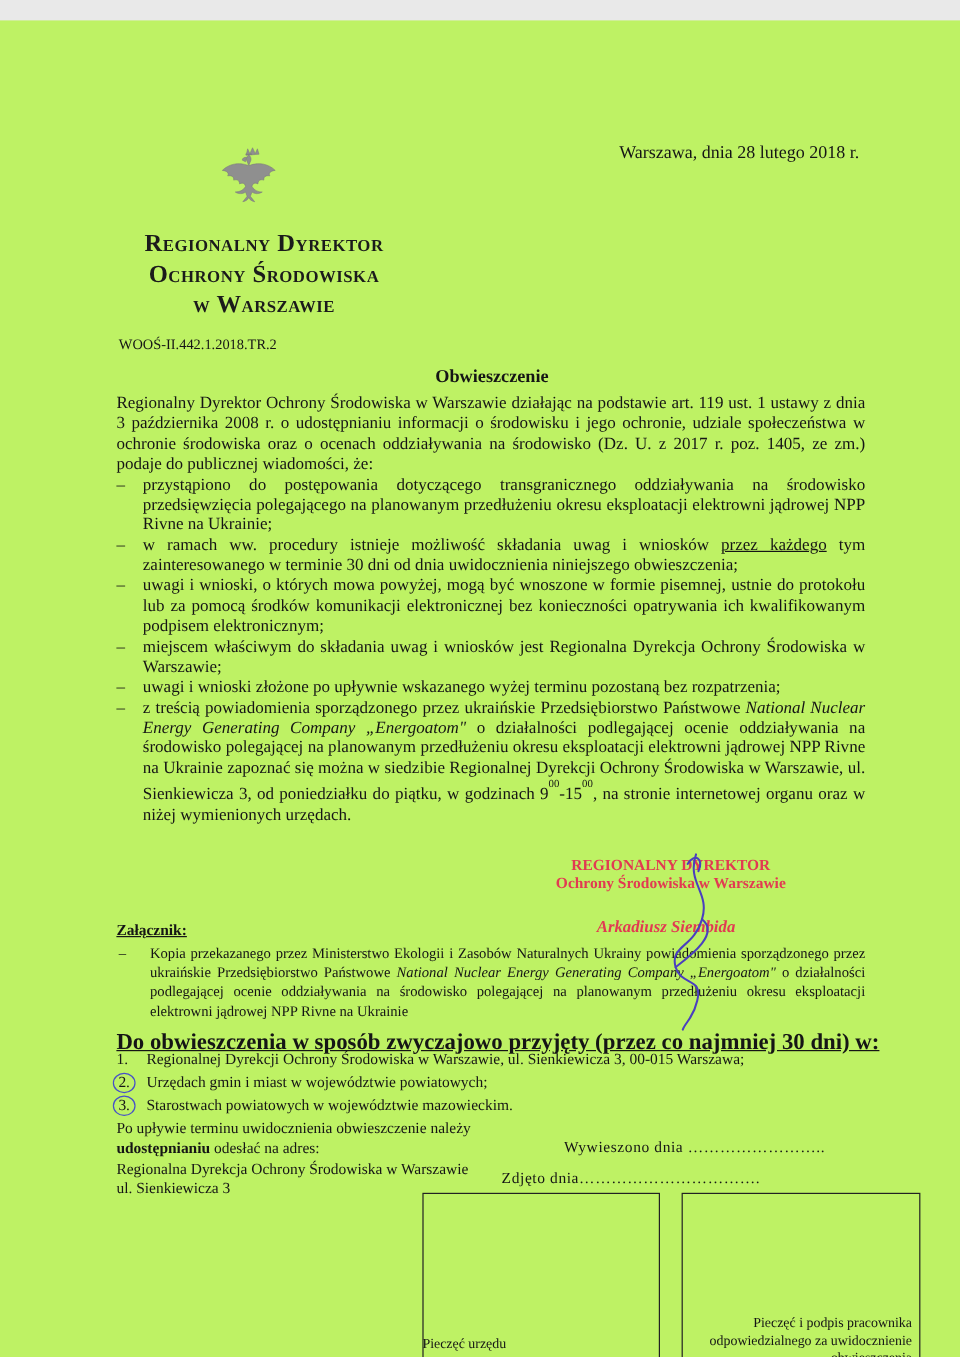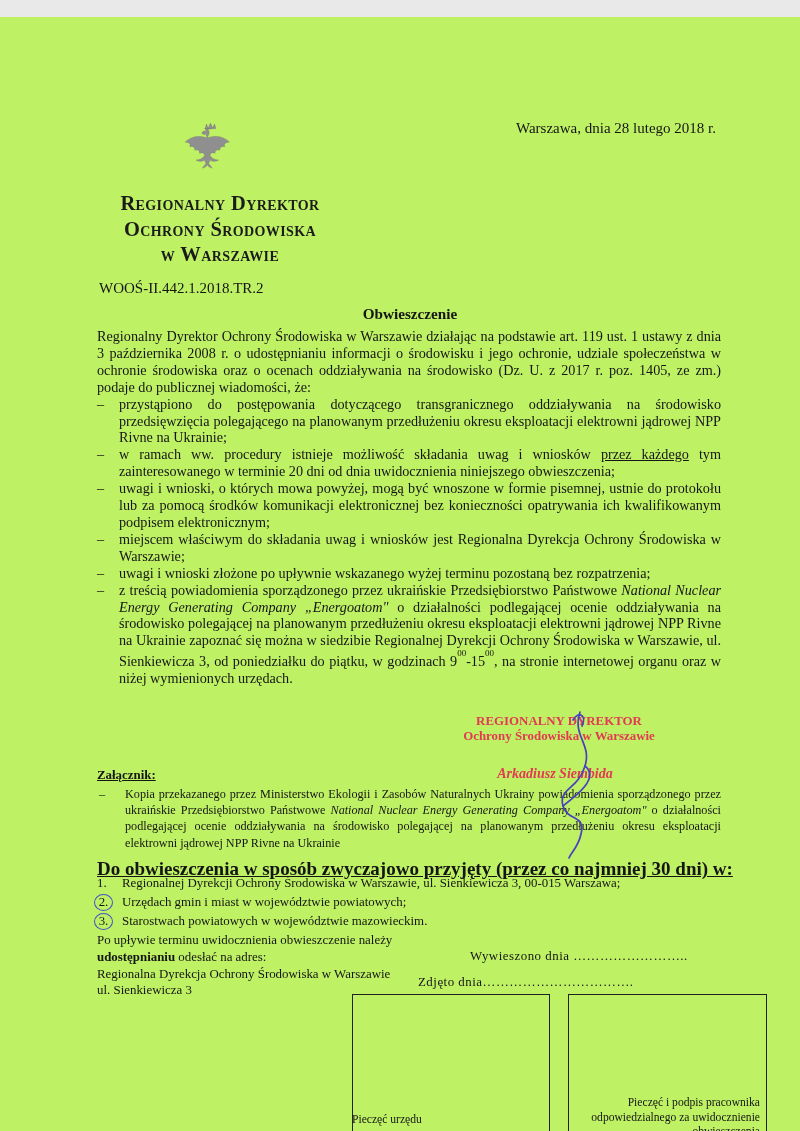--- a/index.html
+++ b/index.html
@@ -9,21 +9,21 @@
     font-family:"Liberation Serif","DejaVu Serif",serif;
   }
   
   .date-line{position:absolute;top:103px;right:84px;font-size:15px;}
   .emblem{position:absolute;top:101px;left:183px;width:54px;height:66px;}
   .letterhead{
     position:absolute;top:174px;left:60px;width:320px;text-align:center;
     font-variant:small-caps;font-weight:bold;font-size:20.5px;line-height:25.5px;
     letter-spacing:.4px;color:#1b1b1b;
   }
-  .reference{position:absolute;top:263px;left:99px;font-size:15px;}
+  .reference{position:absolute;top:263px;left:99px;font-size:12px;}
   .doc-title{position:absolute;top:288px;left:99px;width:622px;text-align:center;font-weight:bold;font-size:15.2px;}
   
   .body-text{
     position:absolute;top:311px;left:97px;width:624px;
     font-size:14.2px;line-height:16.9px;text-align:justify;
   }
   .body-text p{margin:0;}
   .bullet{position:relative;padding-left:22px;}
   .bullet .marker{position:absolute;left:0;top:0;}
   .u{text-decoration:underline;}
@@ -100,21 +100,21 @@
   <div class="body-text">
     <p>Regionalny Dyrektor Ochrony Środowiska w Warszawie działając na podstawie art. 119 ust. 1 ustawy z dnia 3 października 2008 r. o udostępnianiu informacji o środowisku i jego ochronie, udziale społeczeństwa w ochronie środowiska oraz o ocenach oddziaływania na środowisko (Dz. U. z 2017 r. poz. 1405, ze zm.) podaje do publicznej wiadomości, że:</p>
 
     <div class="bullet">
       <span class="marker">–</span>
       <span>przystąpiono do postępowania dotyczącego transgranicznego oddziaływania na środowisko przedsięwzięcia polegającego na planowanym przedłużeniu okresu eksploatacji elektrowni jądrowej NPP Rivne na Ukrainie;</span>
     </div>
 
     <div class="bullet">
       <span class="marker">–</span>
-      <span>w ramach ww. procedury istnieje możliwość składania uwag i wniosków </span><span class="u">przez każdego</span><span> tym zainteresowanego w terminie 20 dni od dnia uwidocznienia niniejszego obwieszczenia;</span>
+      <span>w ramach ww. procedury istnieje możliwość składania uwag i wniosków </span><span class="u">przez każdego</span><span> tym zainteresowanego w terminie 30 dni od dnia uwidocznienia niniejszego obwieszczenia;</span>
     </div>
 
     <div class="bullet">
       <span class="marker">–</span>
       <span>uwagi i wnioski, o których mowa powyżej, mogą być wnoszone w formie pisemnej, ustnie do protokołu lub za pomocą środków komunikacji elektronicznej bez konieczności opatrywania ich kwalifikowanym podpisem elektronicznym;</span>
     </div>
 
     <div class="bullet">
       <span class="marker">–</span>
       <span>miejscem właściwym do składania uwag i wniosków jest Regionalna Dyrekcja Ochrony Środowiska w Warszawie;</span>

